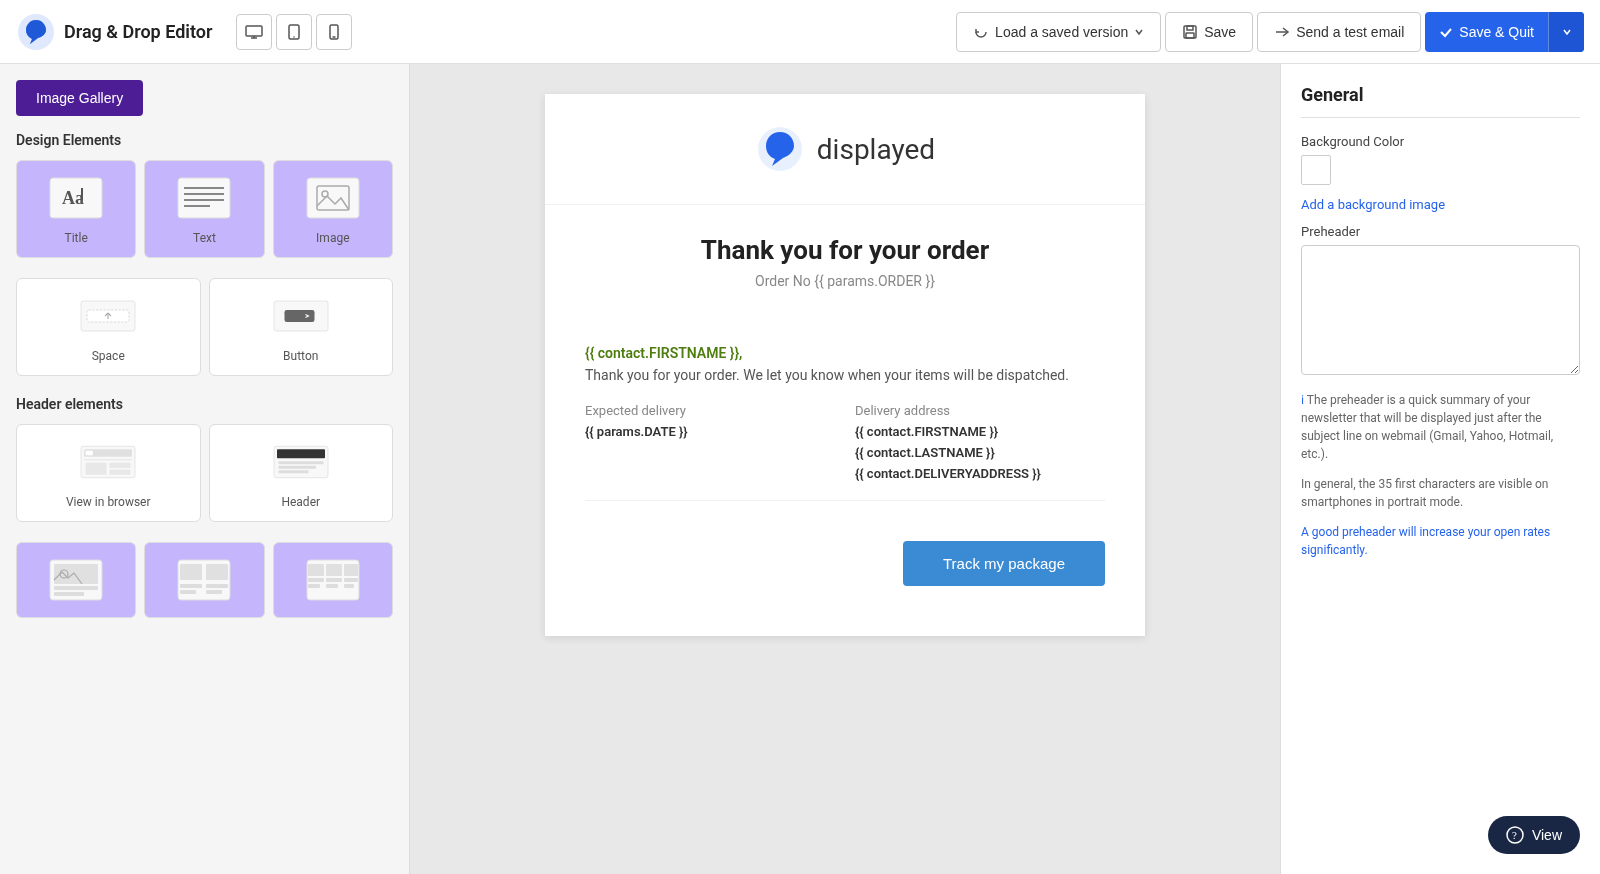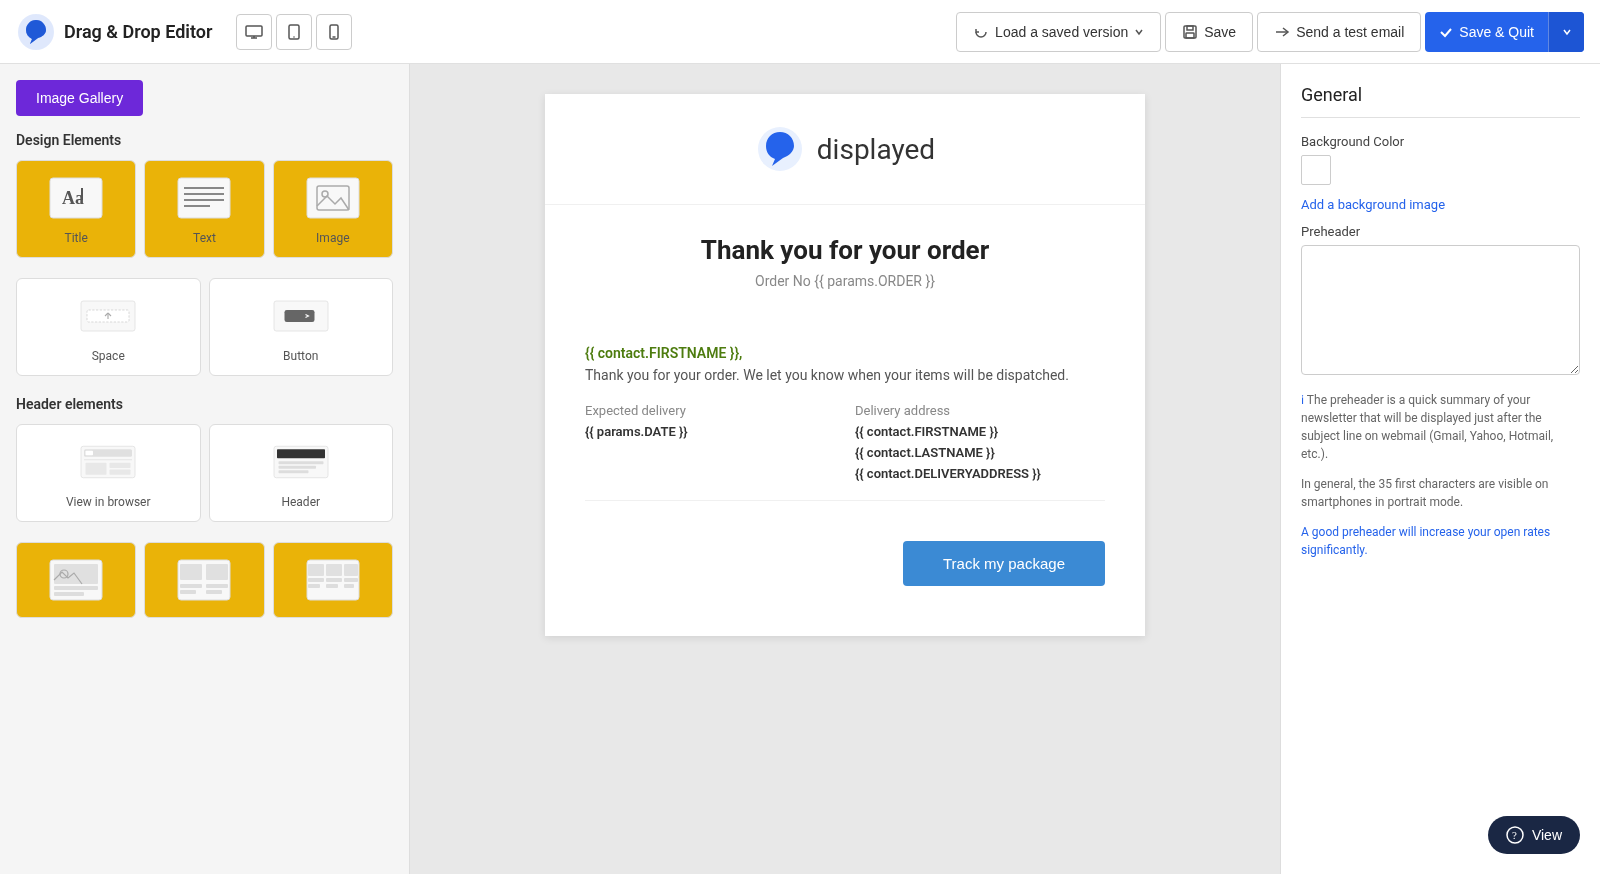--- a/index.html
+++ b/index.html
@@ -44,29 +44,29 @@
     .main-layout {
       display: flex; height: calc(874px - 64px);
     }
 
     
     .left-panel {
       width: 410px; background: #f5f5f5; border-right: 1px solid #ddd;
       padding: 16px; overflow-y: auto; flex-shrink: 0;
     }
     .image-gallery-btn {
-      background: #6d28d9; color: #fff; border: none; border-radius: 4px;
+      background: #4c1d95; color: #fff; border: none; border-radius: 4px;
       padding: 10px 20px; font-size: 14px; cursor: pointer; margin-bottom: 16px;
       font-weight: 500;
     }
     .section-title { font-size: 14px; font-weight: 600; color: #333; margin-bottom: 12px; }
     .elements-grid { display: grid; grid-template-columns: repeat(3, 1fr); gap: 8px; margin-bottom: 20px; }
     .elements-grid-2 { display: grid; grid-template-columns: repeat(2, 1fr); gap: 8px; margin-bottom: 20px; }
     .element-card {
-      background: #eab308; border: 1px solid #ddd; border-radius: 6px;
+      background: #c4b5fd; border: 1px solid #ddd; border-radius: 6px;
       padding: 12px 8px; display: flex; flex-direction: column; align-items: center;
       gap: 8px; cursor: pointer; font-size: 12px; color: #555;
     }
     .element-icon { width: 60px; height: 50px; display: flex; align-items: center; justify-content: center; }
     .element-card-wide {
       background: #fff; border: 1px solid #ddd; border-radius: 6px;
       padding: 12px 8px; display: flex; flex-direction: column; align-items: center;
       gap: 8px; cursor: pointer; font-size: 12px; color: #555;
     }
     .content-elements-grid { display: grid; grid-template-columns: repeat(3, 1fr); gap: 8px; }
@@ -100,21 +100,21 @@
     .track-btn {
       background: #3b8ad4; color: #fff; border: none; border-radius: 4px;
       padding: 14px 40px; font-size: 15px; font-weight: 500; cursor: pointer;
     }
 
     
     .right-panel {
       width: 320px; background: #fff; border-left: 1px solid #ddd;
       padding: 20px; overflow-y: auto; flex-shrink: 0;
     }
-    .right-panel-title { font-size: 18px; font-weight: 400; color: #222; margin-bottom: 16px; padding-bottom: 12px; border-bottom: 1px solid #e0e0e0; }
+    .right-panel-title { font-size: 18px; font-weight: 700; color: #222; margin-bottom: 16px; padding-bottom: 12px; border-bottom: 1px solid #e0e0e0; }
     .field-label { font-size: 13px; color: #444; margin-bottom: 6px; }
     .color-swatch { width: 30px; height: 30px; border: 1px solid #ccc; background: #fff; border-radius: 2px; cursor: pointer; margin-bottom: 12px; }
     .link-blue { color: #2563eb; font-size: 13px; cursor: pointer; text-decoration: none; margin-bottom: 12px; display: block; }
     .preheader-textarea {
       width: 100%; height: 130px; border: 1px solid #ccc; border-radius: 4px;
       padding: 8px; font-size: 13px; resize: vertical; outline: none;
       margin-bottom: 12px; font-family: inherit;
     }
     .info-text { font-size: 12px; color: #666; line-height: 1.5; margin-bottom: 12px; }
     .info-text .info-icon { color: #2563eb; font-style: normal; }

